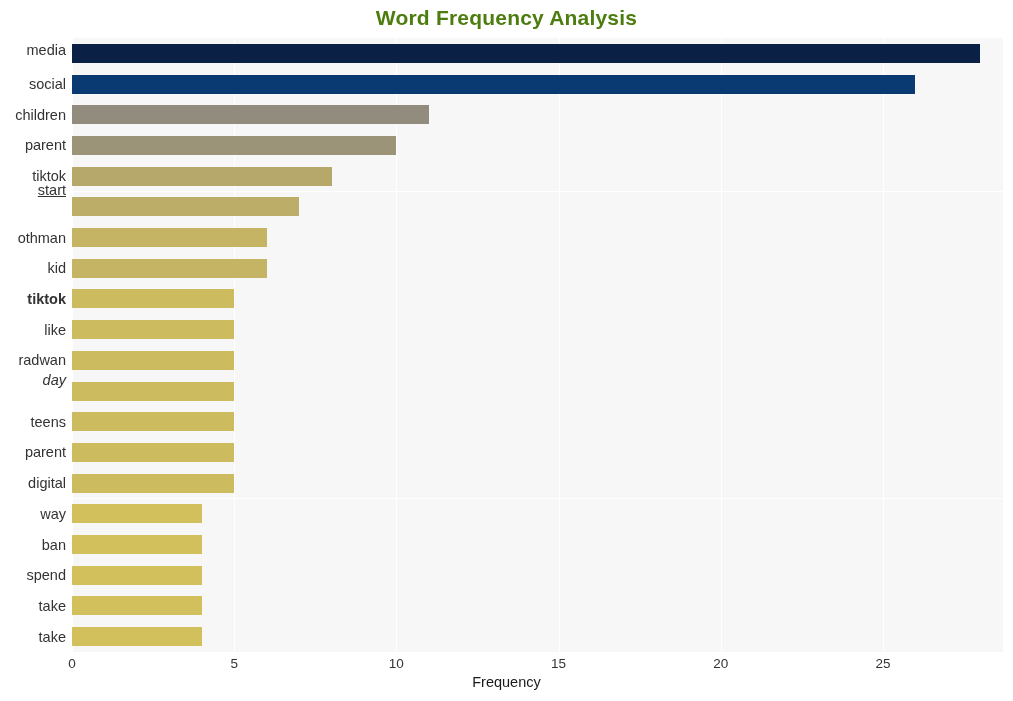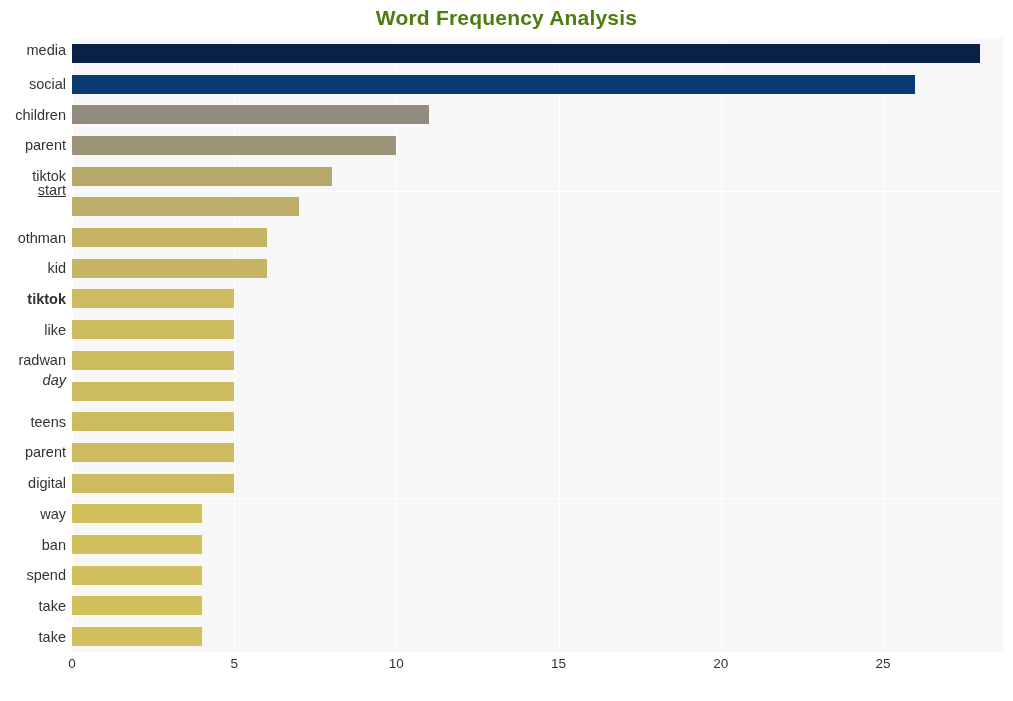--- a/index.html
+++ b/index.html
@@ -199,14 +199,15 @@
     </div>
   <div class="xticks">
       <div class="xtick" style="left: 0px;">0</div>
       <div class="xtick" style="left: 162.195px;">5</div>
       <div class="xtick" style="left: 324.39px; text-align: center;">10</div>
       <div class="xtick" style="left: 486.585px;">15</div>
       <div class="xtick" style="left: 648.78px;">20</div>
       <div class="xtick" style="left: 810.976px;">25</div>
     </div>
 
+  <div class="xaxis-title">Frequency</div>
 
 </div>
 
 </body></html>

